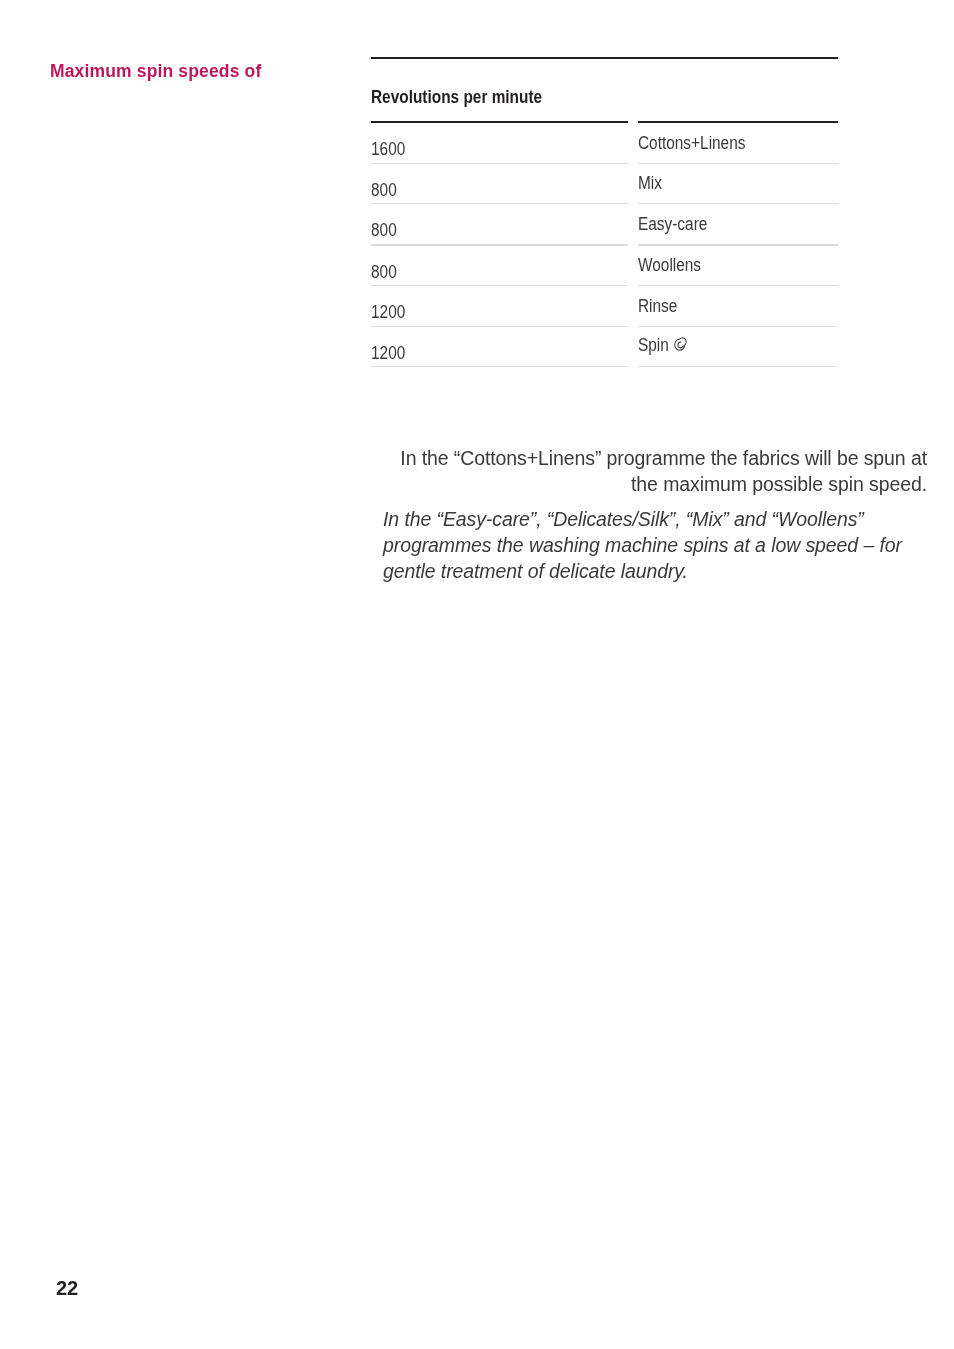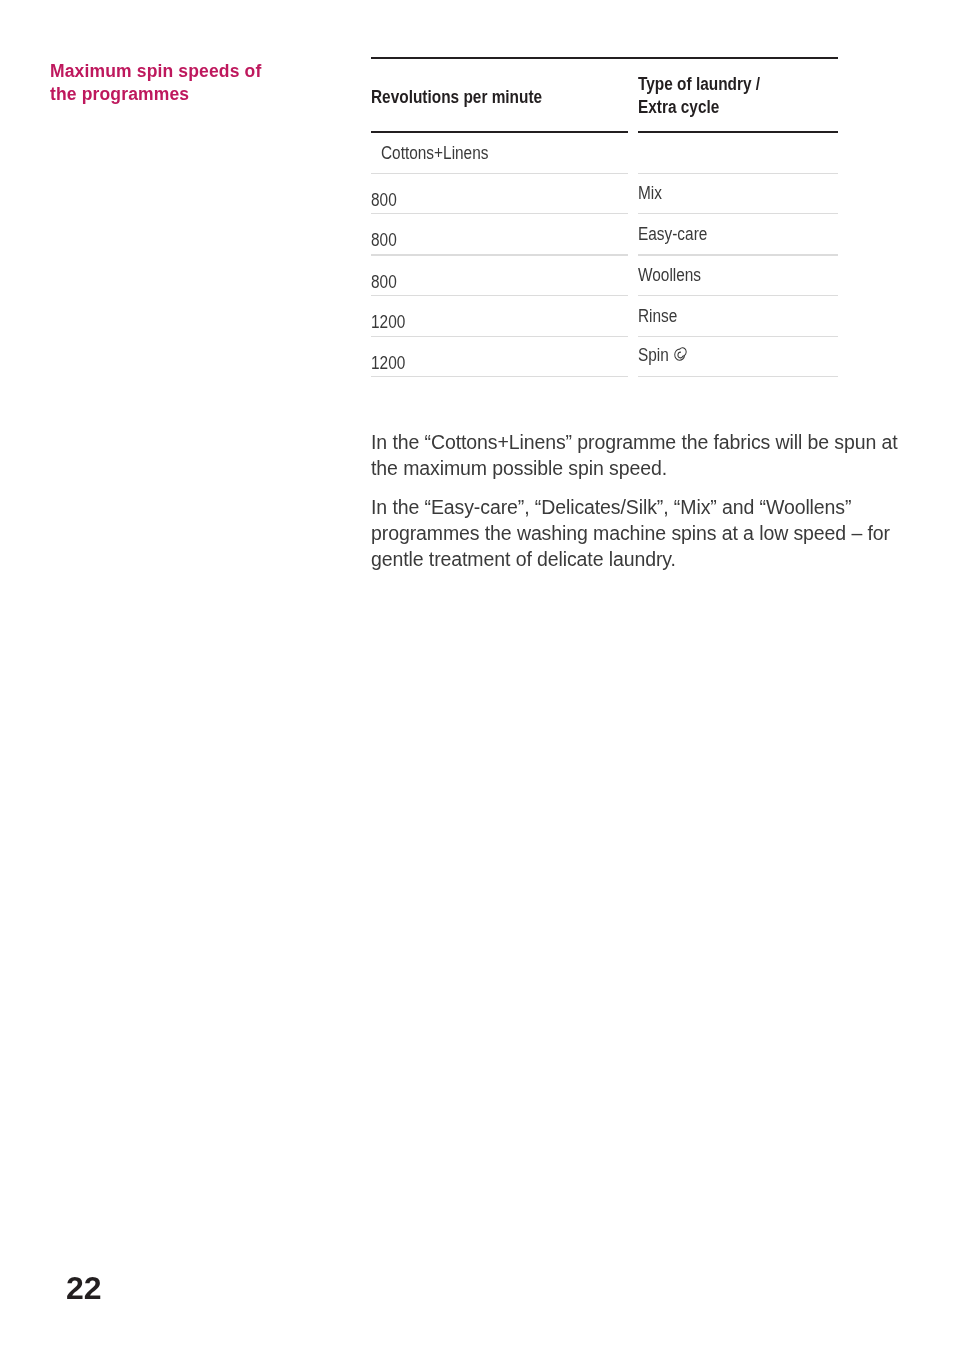--- a/index.html
+++ b/index.html
@@ -144,61 +144,57 @@
     line-height: 26.2px;
     color: #3a3a3a;
     letter-spacing: -0.1px;
   }
   #para-1 { top: 429px; }
   #para-2 { top: 494px; }
 
   
   #page-number {
     position: absolute;
-    left: 66px;
+    left: 56px;
     top: 1274px;
     font-family: "Liberation Sans", "DejaVu Sans", sans-serif;
     font-weight: bold;
-    font-size: 32px;
+    font-size: 20px;
     line-height: 28px;
     color: #231f20;
   }
 </style>
 </head>
 <body>
 
 <div id="section-heading">
   <span class="hl">Maximum spin speeds of</span>
-  <span class="hl">the programmes</span>
 </div>
 
 <div id="spin-table">
 
   <div class="rule-top"></div>
 
   <div class="thead-row">
     <div class="col-a">
       <div class="th">Revolutions per minute</div>
     </div>
     <div class="col-gap"></div>
-    <div class="col-b">
-      <div class="th">
-        <span>Type of laundry /</span>
-        <span class="l2">Extra cycle</span>
-      </div>
-    </div>
   </div>
 
   <div class="hdr-sep-pair">
     <div class="hdr-sep-a"></div>
     <div class="hdr-sep-gap"></div>
     <div class="hdr-sep-b"></div>
   </div>
 
   <div class="tbody-row">
+    <div class="col-a">
+      <div class="td">1600</div>
+    </div>
     <div class="col-gap"></div>
     <div class="col-b">
       <div class="td">Cottons+Linens</div>
     </div>
   </div>
   <div class="separator-pair">
     <div class="sep-a"></div>
     <div class="sep-gap"></div>
     <div class="sep-b"></div>
   </div>
@@ -281,16 +277,16 @@
     </div>
   </div>
   <div class="separator-pair">
     <div class="sep-a"></div>
     <div class="sep-gap"></div>
     <div class="sep-b"></div>
   </div>
 
 </div>
 
-<p class="body-para" id="para-1" style="margin:0;">In the “Cottons+Linens” programme the fabrics will be spun at the maximum possible spin speed.</p>
-<p class="body-para" id="para-2" style="margin:0;">In the “Easy-care”, “Delicates/Silk”, “Mix” and “Woollens” programmes the washing machine spins at a low speed – for gentle treatment of delicate laundry.</p>
+<p class="body-para" id="para-1" style="margin:16px;text-align:right;">In the “Cottons+Linens” programme the fabrics will be spun at the maximum possible spin speed.</p>
+<p class="body-para" id="para-2" style="margin:12px;font-style:italic;">In the “Easy-care”, “Delicates/Silk”, “Mix” and “Woollens” programmes the washing machine spins at a low speed – for gentle treatment of delicate laundry.</p>
 
 <div id="page-number">22</div>
 
 </body></html>

